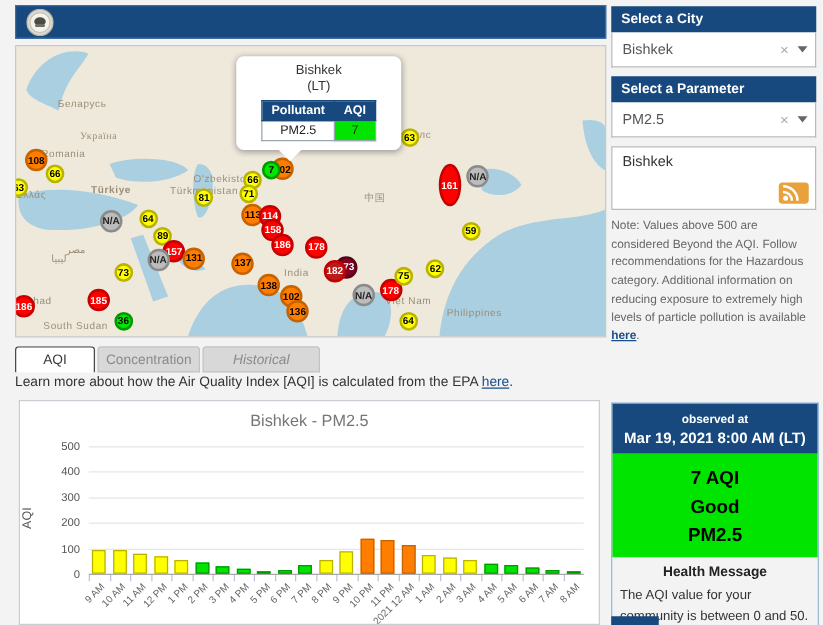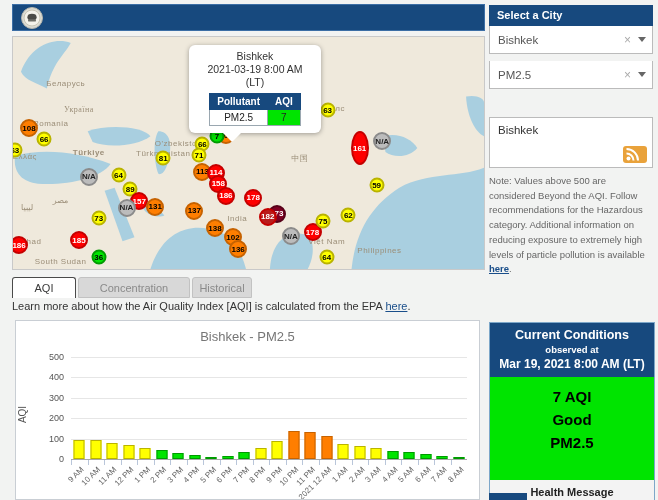--- a/index.html
+++ b/index.html
@@ -85,21 +85,21 @@
   .note { position:absolute; left:489px; top:174px; width:166px; margin:0;
     font-size:9.5px; color:#666; line-height:1.55; }
   .note a { color:#1a4e8a; font-weight:bold; text-decoration:underline; cursor:pointer; }
 
   .cc-panel { position:absolute; left:489px; top:322px; width:166px;
     border:1px solid #7da7c9; box-sizing:border-box; background:#fff; }
   .cc-header { background:#17497e; color:#fff; text-align:center; padding:5px 2px 6px; }
   .cc-title { font-size:12.5px; font-weight:bold; }
   .cc-observed { font-size:9.5px; font-weight:bold; margin-top:2px; }
   .cc-date { font-size:12px; font-weight:bold; margin-top:2px; }
-  .cc-green { background:#00e400; text-align:center; padding:8px 0 26px; }
+  .cc-green { background:#00e400; text-align:center; padding:8px 0 6px; }
   .cc-green div { font-size:15px; font-weight:bold; color:#000; line-height:23px; }
   .cc-health { background:#f3f3f3; padding:6px 6px 8px; }
   .cc-health-title { text-align:center; font-size:11px; font-weight:bold; color:#222;
     margin-bottom:4px; }
   .cc-health p { margin:0; font-size:10.5px; color:#333; line-height:1.65; }
 
   .next-panel-sliver { position:absolute; left:489px; top:493px; width:38px; height:7px;
     background:#17497e; }
 </style>
 </head>
@@ -133,21 +133,21 @@
         <path d="M372,100 C386,96 400,102 406,112 C398,122 382,122 374,116 Z"></path>
         <path d="M455,60 C466,58 473,62 473,66 L473,100 C464,96 456,80 455,60 Z"></path>
       </g>
     </svg>
     <div id="map-labels">
         <span class="map-label" style="left: 11.2%; top: 19.7%;">Беларусь</span>
         <span class="map-label" style="left: 14%; top: 31.2%; font-family: Liberation Serif, serif;">Україна</span>
         <span class="map-label" style="left: 8%; top: 37.2%;">Romania</span>
         <span class="map-label" style="left: 16.1%; top: 49.6%; font-weight: bold;">Türkiye</span>
         <span class="map-label" style="left: 2.5%; top: 51.3%;">Ελλάς</span>
-        <span class="map-label" style="left: 3%; top: 73.1%;">ليبيا</span>
+        <span class="map-label" style="left: 3%; top: 73.1%; padding-left: 40px;">ليبيا</span>
         <span class="map-label" style="left: 10.1%; top: 70.1%;">مصر</span>
         <span class="map-label" style="left: 3.5%; top: 88%;">Tchad</span>
         <span class="map-label" style="left: 10.1%; top: 96.5%;">South Sudan</span>
         <span class="map-label" style="left: 35.1%; top: 45.7%;">O'zbekiston</span>
         <span class="map-label" style="left: 31.9%; top: 50%;">Türkmenistan</span>
         <span class="map-label" style="left: 47.6%; top: 78.2%;">India</span>
         <span class="map-label" style="left: 60.9%; top: 52.1%;">中国</span>
         <span class="map-label" style="left: 65.5%; top: 30.8%;">Монгол улс</span>
         <span class="map-label" style="left: 66.6%; top: 88%;">Việt Nam</span>
         <span class="map-label" style="left: 77.8%; top: 91.9%;">Philippines</span>
@@ -188,42 +188,41 @@
         <div class="marker" style="width: 15px; height: 15px; left: 66.6%; top: 94.9%; background: rgb(255, 255, 0); border: 2px solid rgb(185, 179, 0); color: rgb(0, 0, 0);">64</div>
         <div class="marker" style="width: 15px; height: 15px; left: 71.2%; top: 76.9%; background: rgb(255, 255, 0); border: 2px solid rgb(185, 179, 0); color: rgb(0, 0, 0);">62</div>
         <div class="marker" style="width: 15px; height: 15px; left: 77.2%; top: 63.7%; background: rgb(255, 255, 0); border: 2px solid rgb(185, 179, 0); color: rgb(0, 0, 0);">59</div>
         <div class="marker" style="width: 18px; height: 34px; left: 73.6%; top: 47.9%; background: rgb(254, 0, 0); border: 2px solid rgb(196, 0, 0); color: rgb(255, 255, 255);">161</div>
         <div class="marker" style="width: 18px; height: 18px; left: 78.4%; top: 44.9%; background: rgb(188, 188, 188); border: 2px solid rgb(139, 139, 139); color: rgb(34, 34, 34);">N/A</div>
         <div class="marker" style="width: 15px; height: 15px; left: 66.8%; top: 31.6%; background: rgb(255, 255, 0); border: 2px solid rgb(185, 179, 0); color: rgb(0, 0, 0);">63</div>
       </div>
 
     <div class="popup">
       <div class="popup-city">Bishkek</div>
-      <div class="popup-date">2021-03-19 8:00 AM</div>
       <div class="popup-tz">(LT)</div>
       <table>
         <tbody>
             <tr>
           <th>Pollutant</th>
           <th>AQI</th>
         </tr>
         <tr>
           <td>PM2.5</td>
           <td class="aqi-val">7</td>
         </tr>
       </tbody>
         </table>
       <div class="popup-arrow"></div>
     </div>
   </div>
 
   <div class="tabs" id="tabs">
       <div class="tab active" style="width: 64px;">AQI</div>
-      <div class="tab inactive" style="width: 112px;">Concentration</div>
-      <div class="tab inactive" style="width: 60px;">Historical</div>
+      <div class="tab inactive" style="width: 82px;">Concentration</div>
+      <div class="tab inactive" style="width: 94px; font-style: italic;">Historical</div>
     </div>
 
   <p class="learn-more">
     <span>Learn more about how the Air Quality Index [AQI] is calculated from the EPA </span><a>here</a><span>.</span>
   </p>
 
   <div class="chart-panel">
     <div class="chart-title">Bishkek - PM2.5</div>
     <div class="ylab">AQI</div>
     <div id="yticks">
@@ -342,20 +341,21 @@
   <section class="panel" style="top:5px">
     <div class="panel-header">Select a City</div>
     <div class="select-row">
       <span class="select-value">Bishkek</span>
       <span class="clear-x">×</span>
       <span class="caret"></span>
     </div>
   </section>
 
   <section class="panel" style="top:61px">
+    <div class="panel-header">Select a Parameter</div>
     <div class="select-row">
       <span class="select-value">PM2.5</span>
       <span class="clear-x">×</span>
       <span class="caret"></span>
     </div>
   </section>
 
   <div class="rss-box">
     <span class="city">Bishkek</span>
     <span class="rss-icon">
@@ -366,21 +366,20 @@
       </svg>
     </span>
   </div>
 
   <p class="note">
     <span>Note: Values above 500 are considered Beyond the AQI. Follow recommendations for the Hazardous category. Additional information on reducing exposure to extremely high levels of particle pollution is available </span><a>here</a><span>.</span>
   </p>
 
   <section class="cc-panel">
     <div class="cc-header">
-      <div class="cc-title">Current Conditions</div>
       <div class="cc-observed">observed at</div>
       <div class="cc-date">Mar 19, 2021 8:00 AM (LT)</div>
     </div>
     <div class="cc-green">
       <div>7 AQI</div>
       <div>Good</div>
       <div>PM2.5</div>
     </div>
     <div class="cc-health">
       <div class="cc-health-title">Health Message</div>

